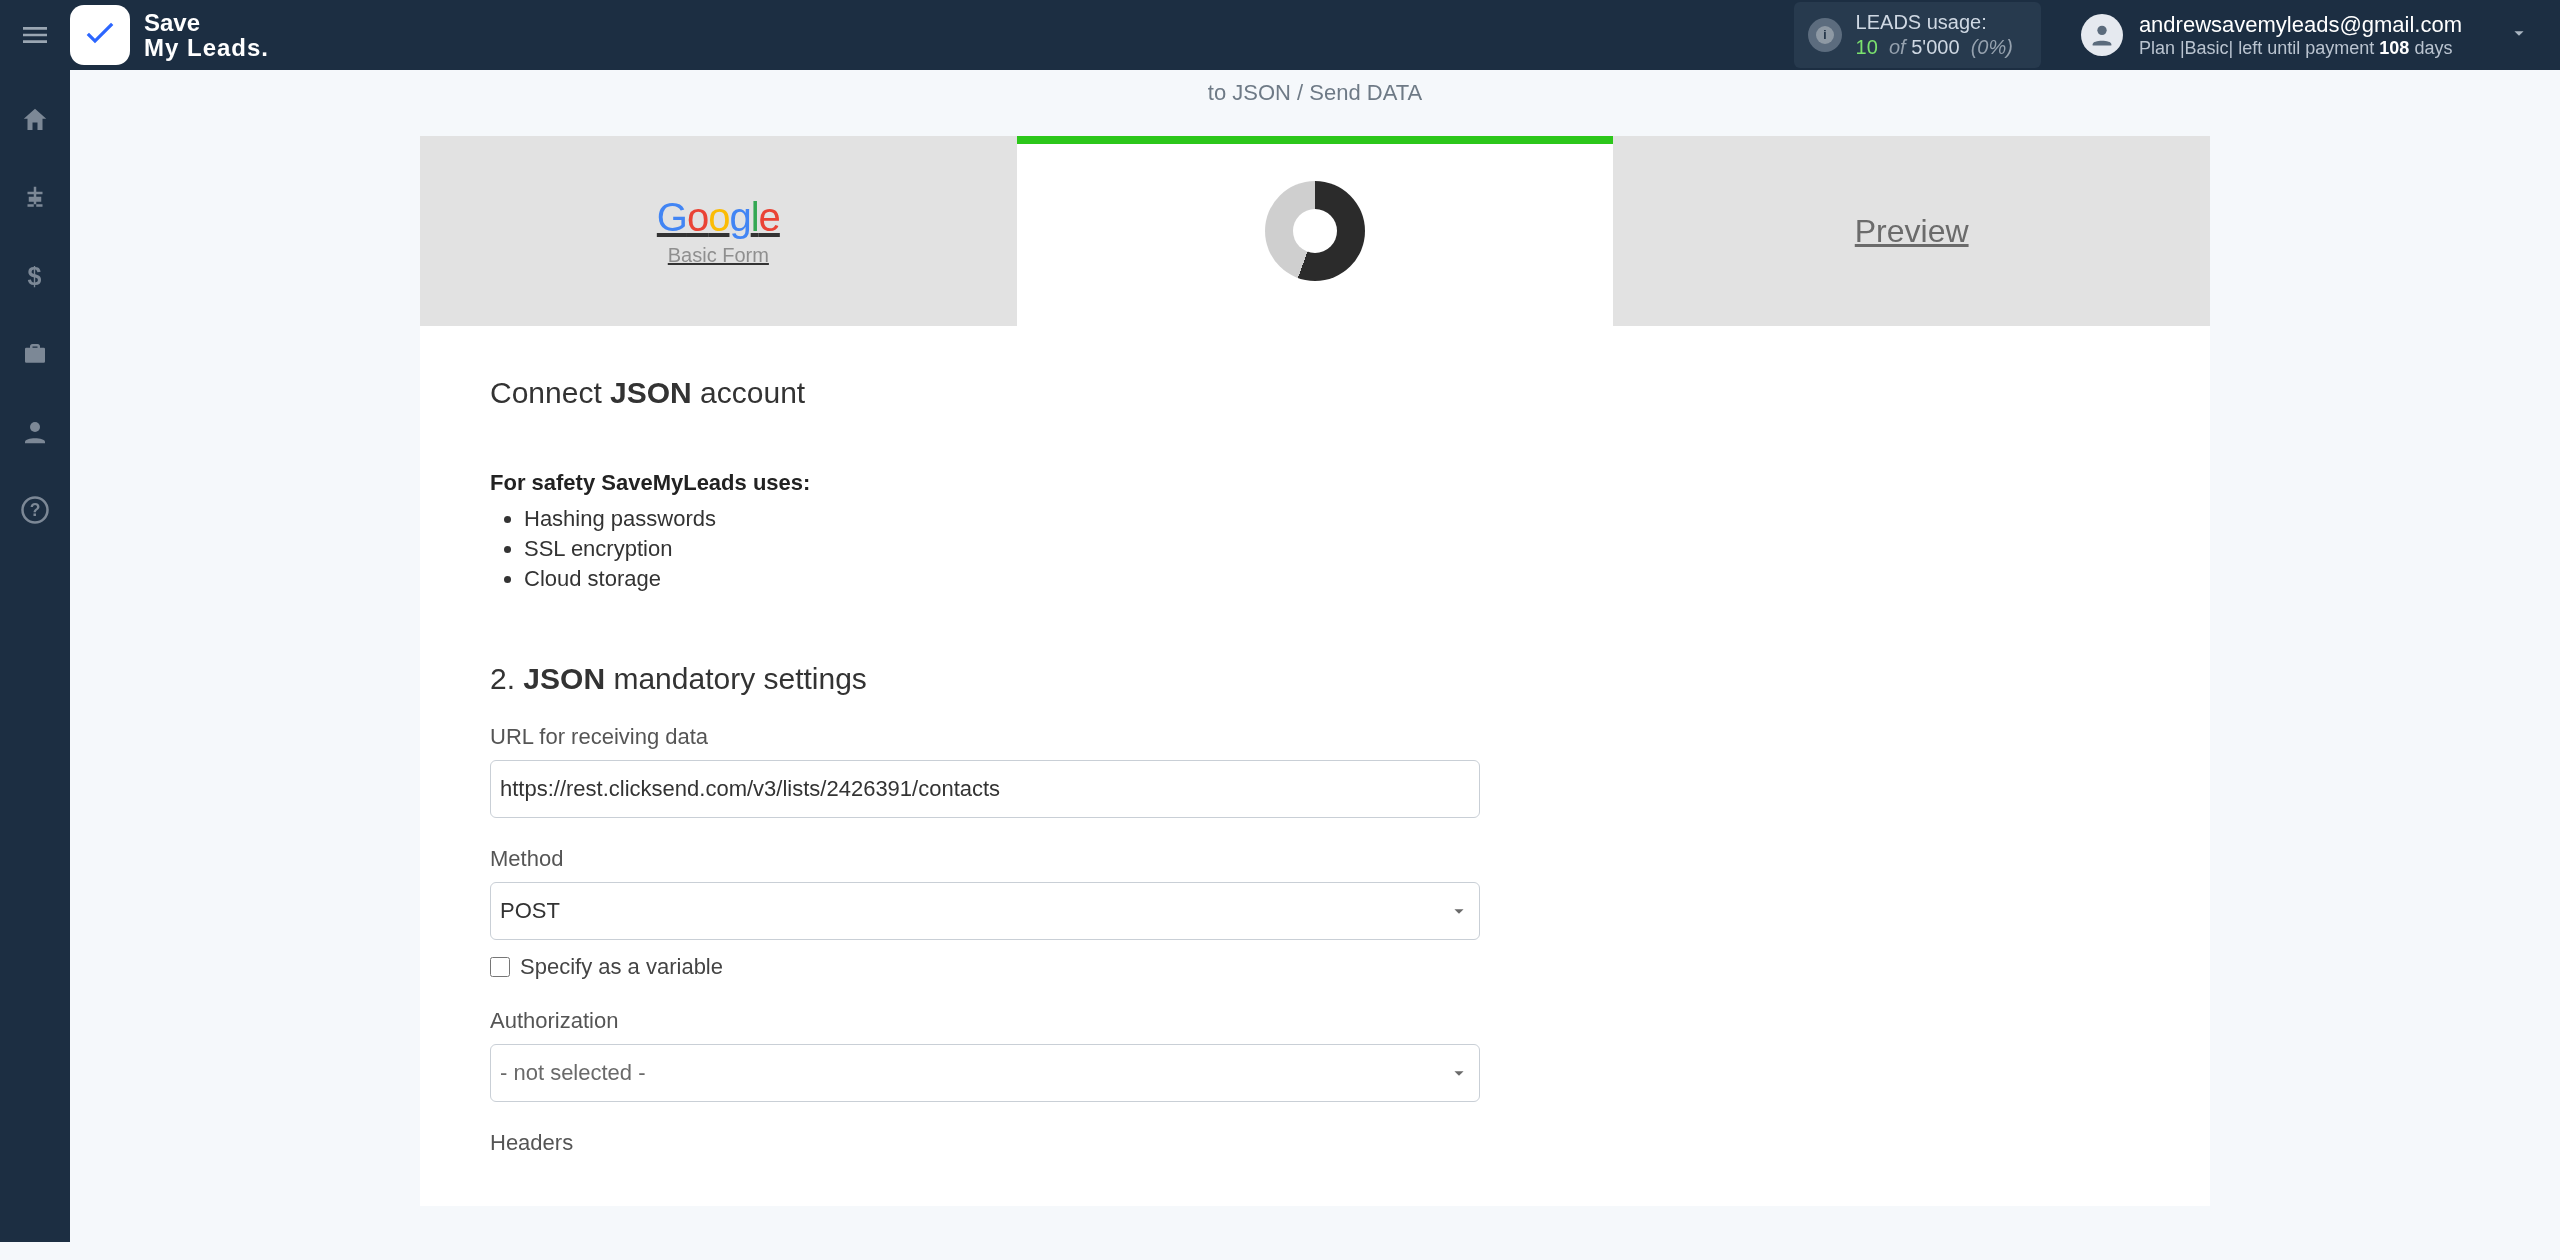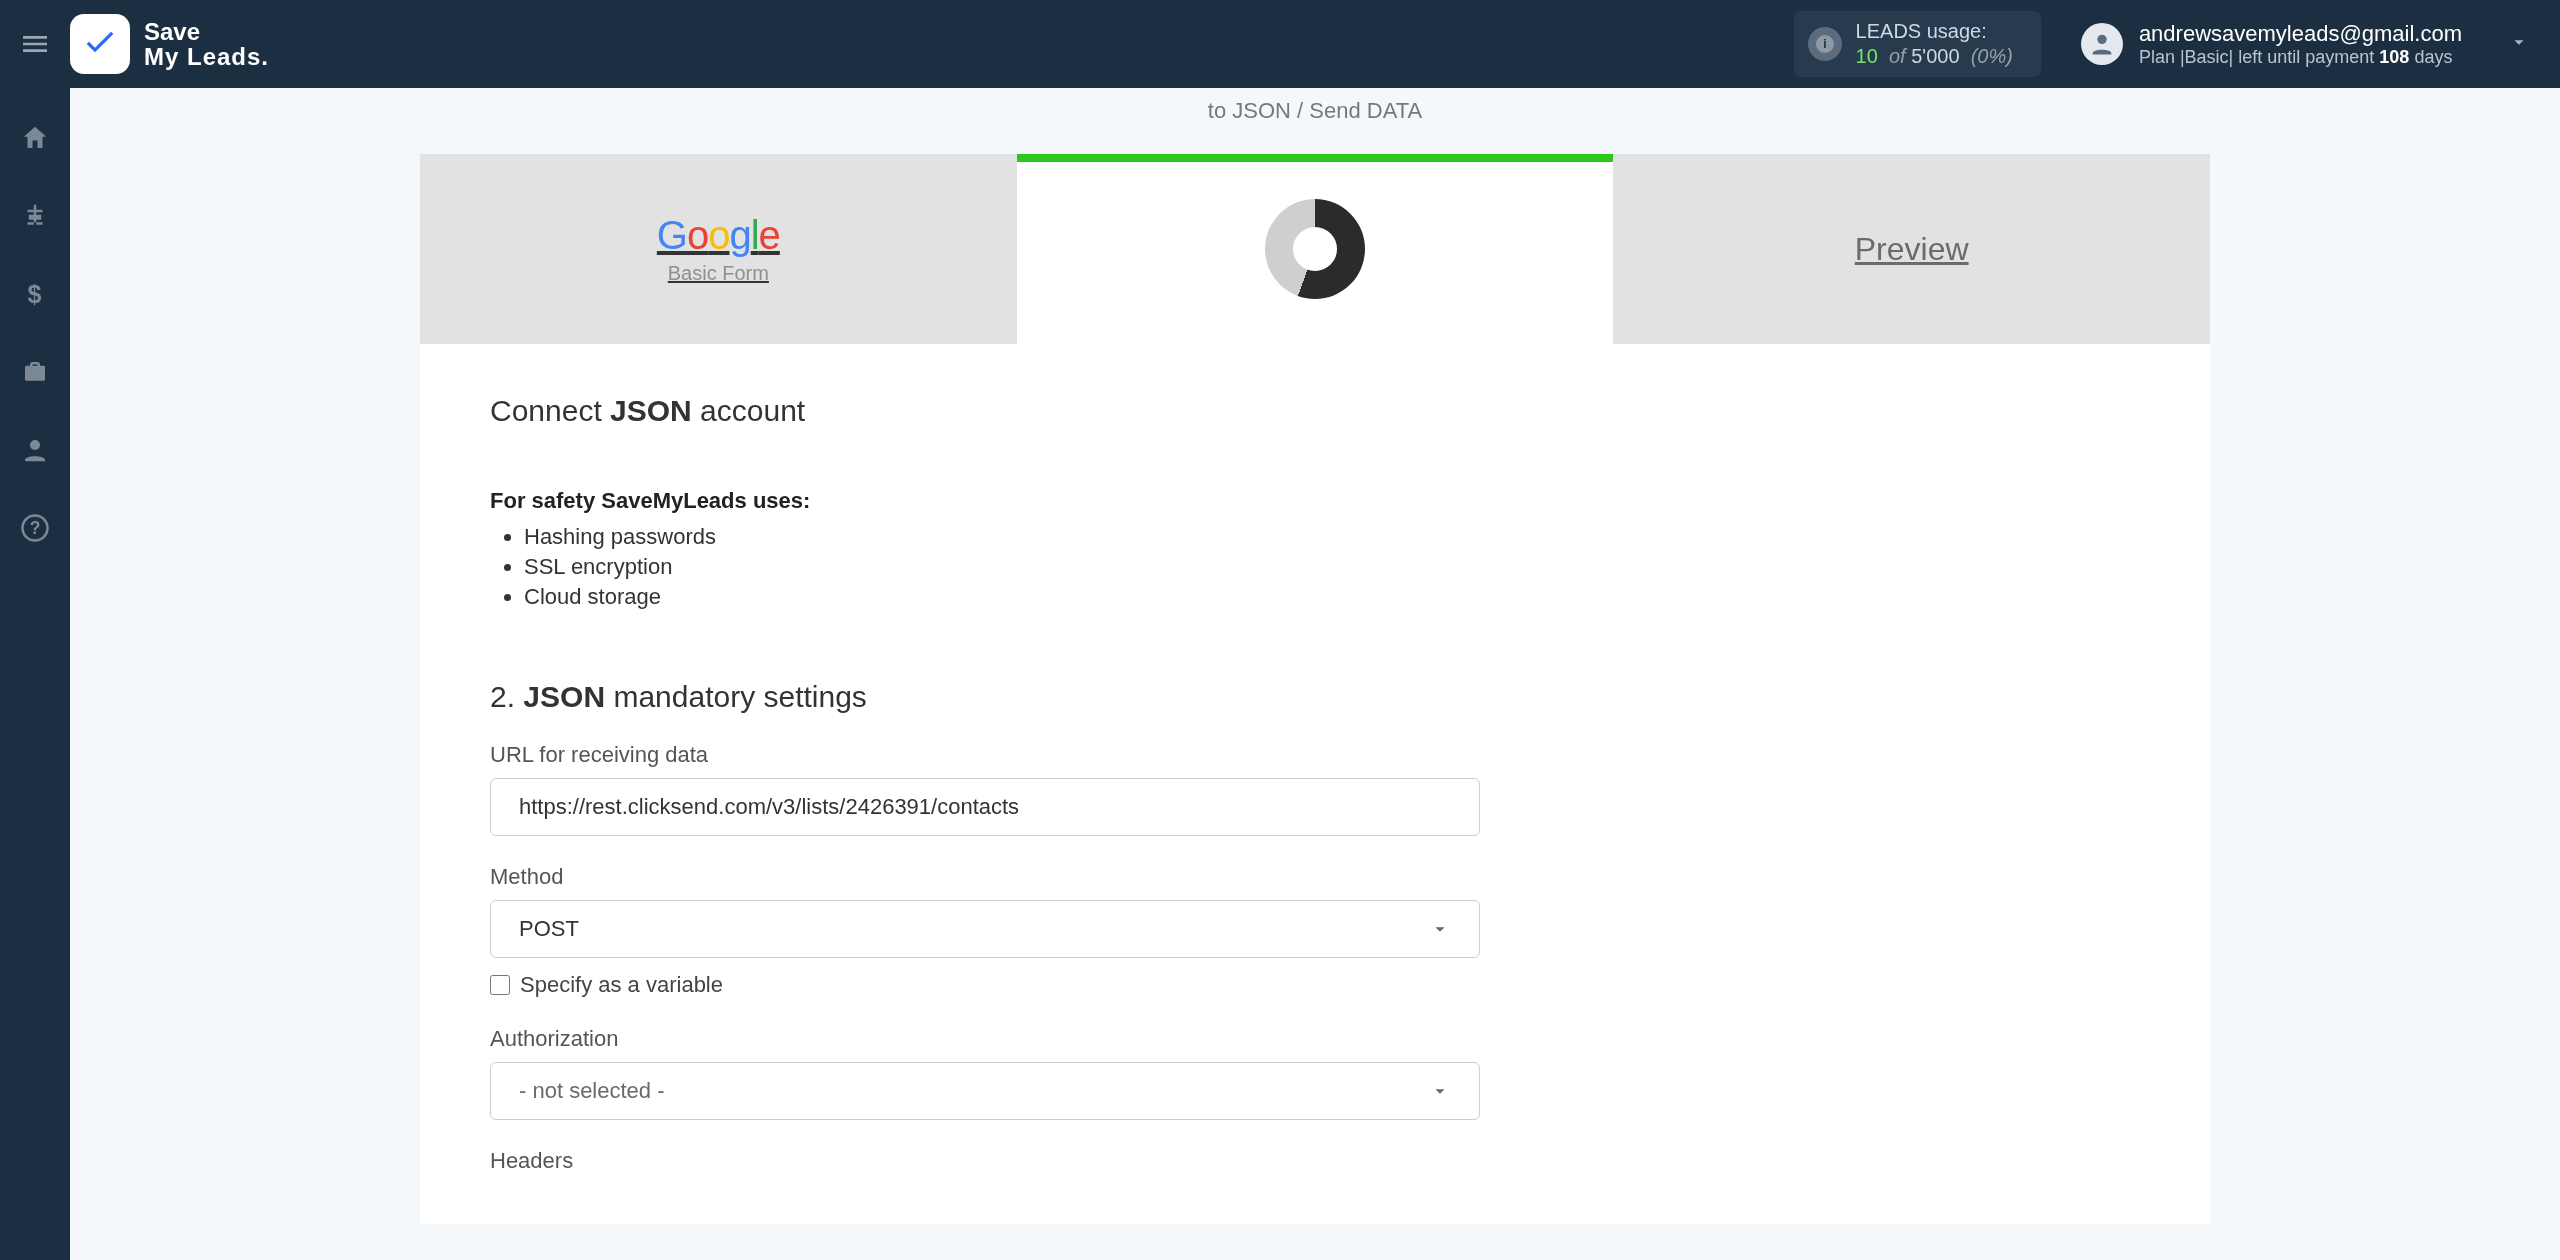--- a/index.html
+++ b/index.html
@@ -1,20 +1,20 @@
 <!DOCTYPE html>
 <html><head>
 <meta charset="utf-8">
 <style>
   * { box-sizing: border-box; margin: 0; padding: 0; }
   html, body { height: 100%; font-family: "Segoe UI", Arial, sans-serif; background: #f5f8fb; color: #333; }
   body { width: 2560px; height: 1260px; overflow: hidden; transform-origin: top left; }
 
   
-  .topbar { height: 88px; background: #1c2e42; display: flex; align-items: center; color: #fff; padding: 0 30px 0 0; }
+  .topbar { height: 70px; background: #1c2e42; display: flex; align-items: center; color: #fff; padding: 0 30px 0 0; }
   .hamburger { width: 70px; height: 88px; display:flex; align-items:center; justify-content:center; cursor:pointer; }
   .hamburger svg { width: 32px; height: 32px; fill:#9aa6b2; }
   .logo-box { width: 60px; height: 60px; background:#fff; border-radius: 14px; display:flex; align-items:center; justify-content:center; margin-right: 14px; }
   .logo-box svg { width: 40px; height: 40px; }
   .brand { color:#fff; font-size: 24px; line-height: 1.05; font-weight: 600; }
   .brand span.line1 { display:block; }
   .brand span.line2 { display:block; letter-spacing: 1px; }
   .top-spacer { flex: 1; }
   .usage-box { background:#273a4e; border-radius:6px; padding: 8px 28px 8px 14px; display:flex; align-items:center; gap:14px; margin-right: 40px; }
   .info-circle { width:34px; height:34px; border-radius:50%; background:#5c6c7e; display:flex; align-items:center; justify-content:center; }
@@ -61,21 +61,21 @@
   .connect-line b { font-weight:700; }
   .safety-h { font-size:22px; font-weight:700; color:#222; margin-bottom:10px; }
   .safety-list { list-style: disc; padding-left: 34px; font-size:22px; color:#333; }
   .safety-list li { margin: 4px 0; }
 
   .section-h { font-size:30px; color:#333; margin-top: 70px; margin-bottom: 26px; }
   .section-h b { font-weight:700; }
 
   .field-wrap { width: 990px; }
   .label { font-size:22px; color:#555; margin: 28px 0 10px 0; }
-  .input, .select { width:100%; height:58px; border:1px solid #c9cfd6; border-radius:6px; padding: 0 28px; font-size:22px; color:#333; background:#fff; display:flex; align-items:center; justify-content:space-between; }
+  .input, .select { width:100%; height:58px; border:1px solid #c9cfd6; border-radius:6px; padding: 0 9px; font-size:22px; color:#333; background:#fff; display:flex; align-items:center; justify-content:space-between; }
   .input input { border:none; outline:none; width:100%; font-size:22px; color:#333; }
   .select { cursor:pointer; }
   .select .sel-text { color:#333; }
   .select.placeholder .sel-text { color:#6a6a6a; }
   .select svg { width:22px; height:22px; fill:#6a6a6a; }
   .chk-row { display:flex; align-items:center; gap:10px; font-size:22px; color:#444; margin-top:14px; }
   .chk-row input { width:20px; height:20px; }
 </style>
 </head>
 <body>

